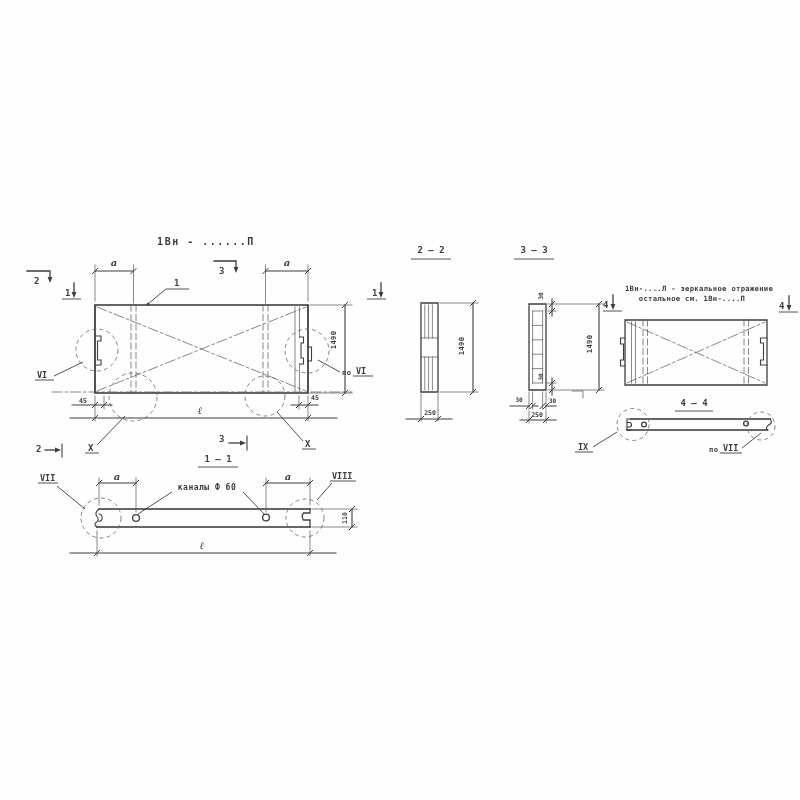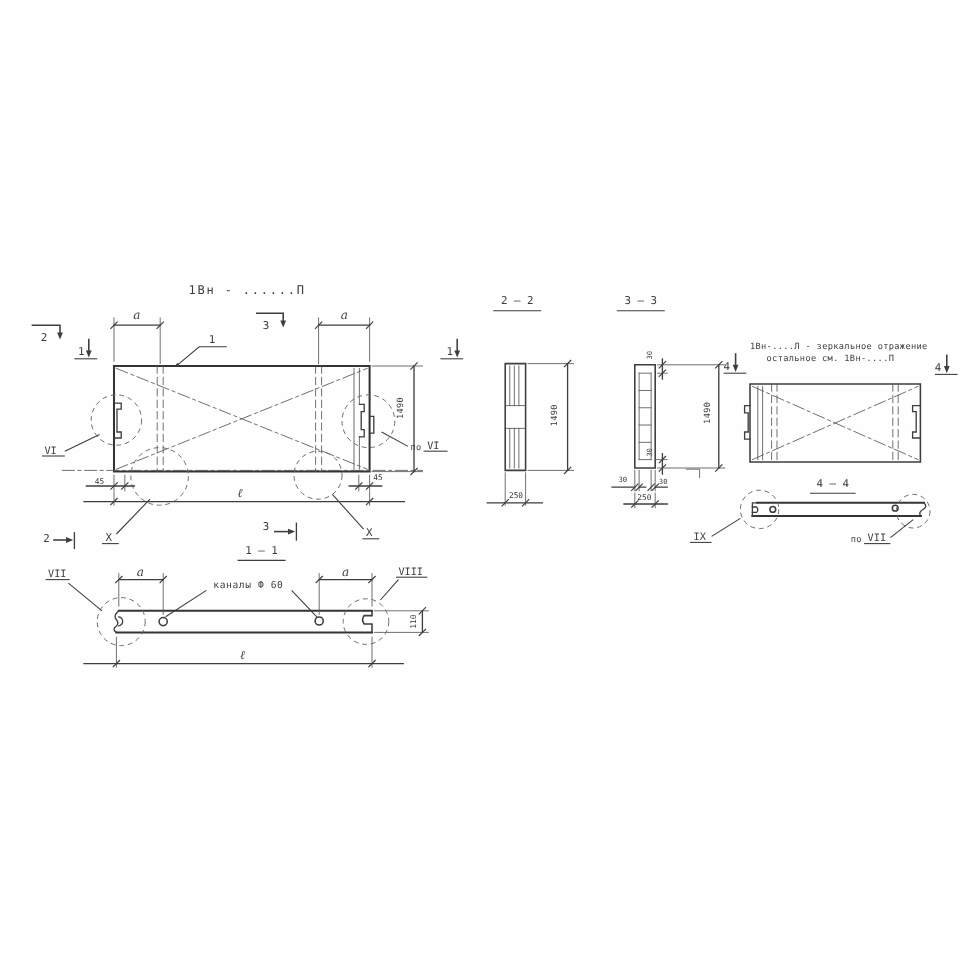--- a/index.html
+++ b/index.html
@@ -1,16 +1,16 @@
 <!DOCTYPE html>
 <html><head>
 <meta charset="utf-8">
 <style>
   html,body{margin:0;padding:0;background:#ffffff;}
-  .stage{width:800px;height:800px;background:#fefefe;position:relative;}
+  .stage{width:800px;height:800px;background:#fefefe;position:relative;font-weight:bold;}
   svg{display:block;}
   .ln{stroke:#3e3e3e;fill:none;stroke-width:1.1;stroke-linecap:square;}
   .ln13{stroke:#3e3e3e;fill:none;stroke-width:1.3;stroke-linecap:square;}
   .bd{stroke:#343434;fill:none;stroke-width:1.7;stroke-linecap:square;}
   .lt{stroke:#555;fill:none;stroke-width:0.7;stroke-linecap:square;}
   .ul{stroke:#3e3e3e;fill:none;stroke-width:0.9;}
   .dash{stroke-dasharray:6 3.5;}
   .dd{stroke-dasharray:10 3 2.5 3;}
   .dc{stroke:#666;fill:none;stroke-width:0.8;stroke-dasharray:4 3.2;}
   .tick{stroke:#3e3e3e;fill:none;stroke-width:1;}

